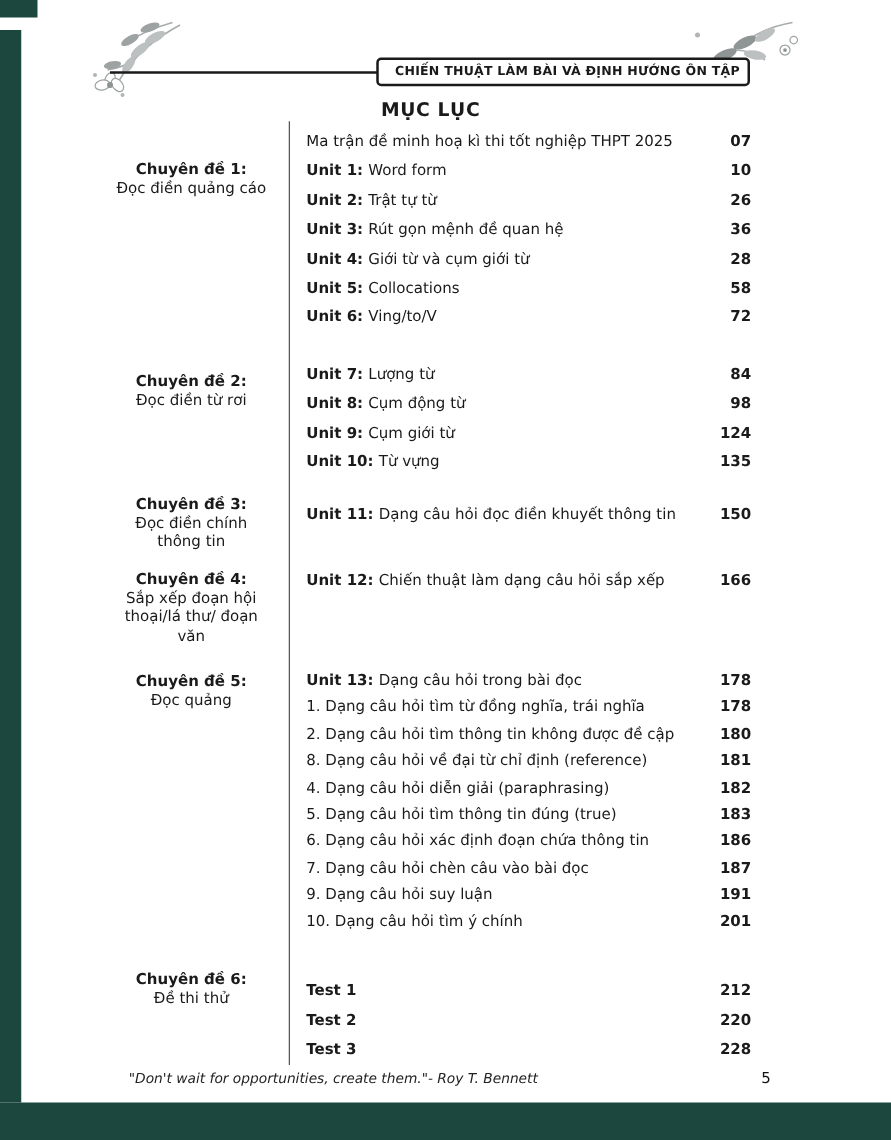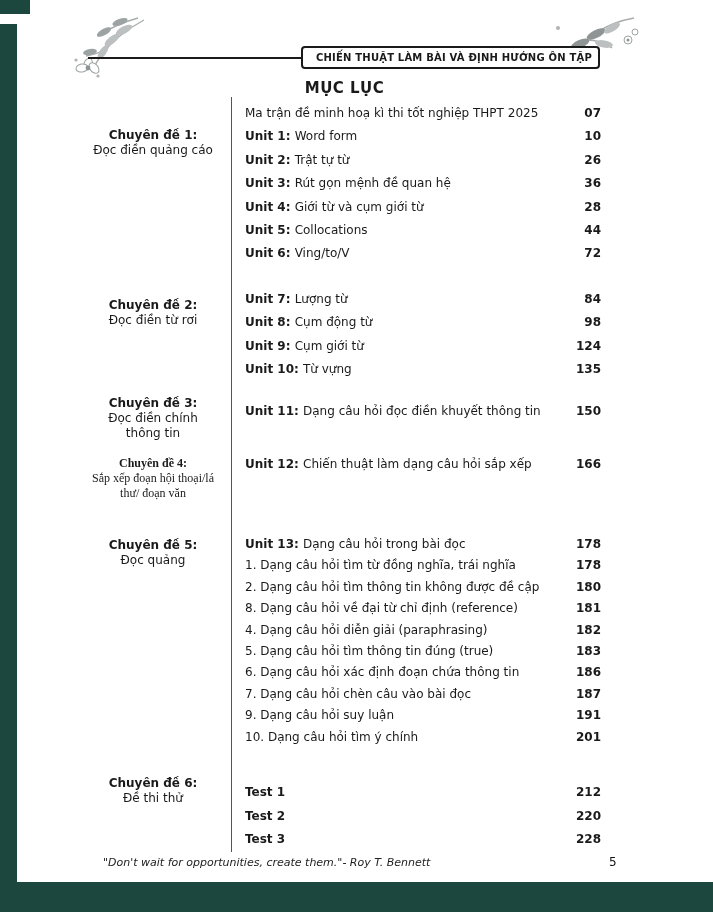--- a/index.html
+++ b/index.html
@@ -24,21 +24,21 @@
 
   .page-title { position:absolute; left:88px; top:79px; width:513px; text-align:center;
                 font-size:15px; font-weight:bold; letter-spacing:0.5px; }
 
   .vline { position:absolute; left:231px; top:97px; width:1px; height:755px; background:#555; }
 
   
   .sidebar-topic { position:absolute; left:92px; width:122px; font-size:12px; line-height:1.27;text-align:center; }
   .topic-label { font-weight:bold; }
   .t1 { top:128px; } .t2 { top:298px; } .t3 { top:396px; }
-  .t4 { top:456px;font-family:Liberation Serif, serif; } .t5 { top:538px; } .t6 { top:776px; }
+  .t4 { top:456px; } .t5 { top:538px; } .t6 { top:776px; }
 
   
   .group { position:absolute; left:245px; width:356px; }
   .g1 { top:102px; } .g2 { top:288px; } .g3 { top:403px; }
   .g4 { top:456px; } .g5 { top:534px; } .g6 { top:781px; }
   .row { display:flex; justify-content:space-between; align-items:baseline; font-size:12px; }
   .g1 .row { line-height:23.4px; height:23.4px; }
   .g2 .row { line-height:23.3px; height:23.3px; }
   .g3 .row, .g4 .row { line-height:16px; height:16px;gap:15px; }
   .g5 .row { line-height:21.4px; height:21.4px; }
@@ -162,21 +162,21 @@
     <div class="row">
       <span class="lbl"><b>Unit 3: </b><span>Rút gọn mệnh đề quan hệ</span></span>
       <span class="pg">36</span>
     </div>
     <div class="row">
       <span class="lbl"><b>Unit 4: </b><span>Giới từ và cụm giới từ</span></span>
       <span class="pg">28</span>
     </div>
     <div class="row">
       <span class="lbl"><b>Unit 5: </b><span>Collocations</span></span>
-      <span class="pg">44</span>
+      <span class="pg">58</span>
     </div>
     <div class="row">
       <span class="lbl"><b>Unit 6: </b><span>Ving/to/V</span></span>
       <span class="pg">72</span>
     </div>
   </div>
 
   <div class="group g2">
     <div class="row">
       <span class="lbl"><b>Unit 7: </b><span>Lượng từ</span></span>

